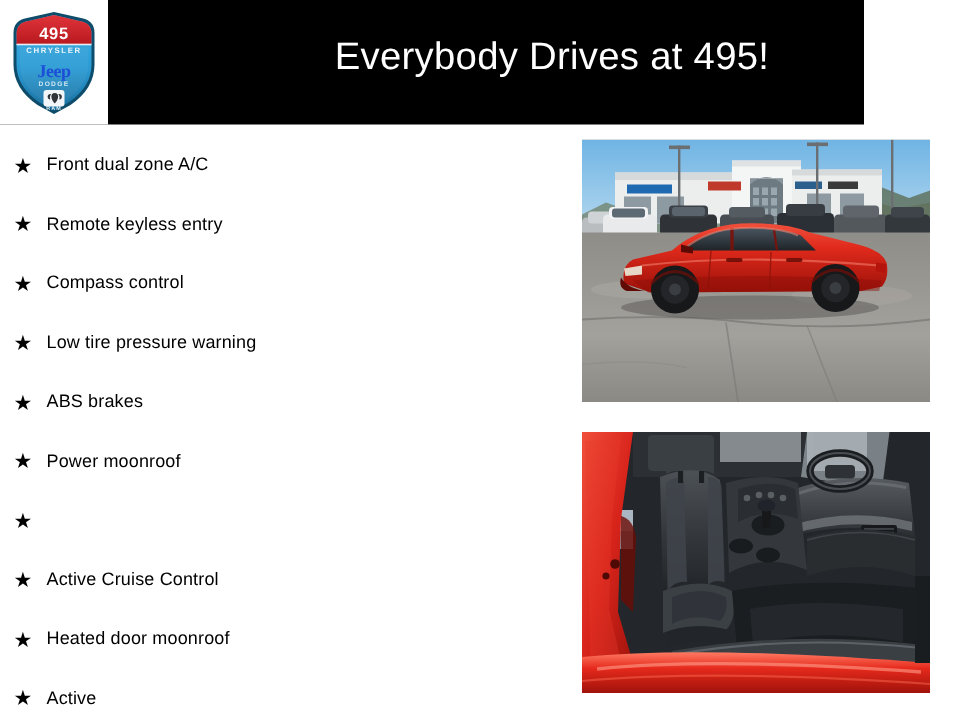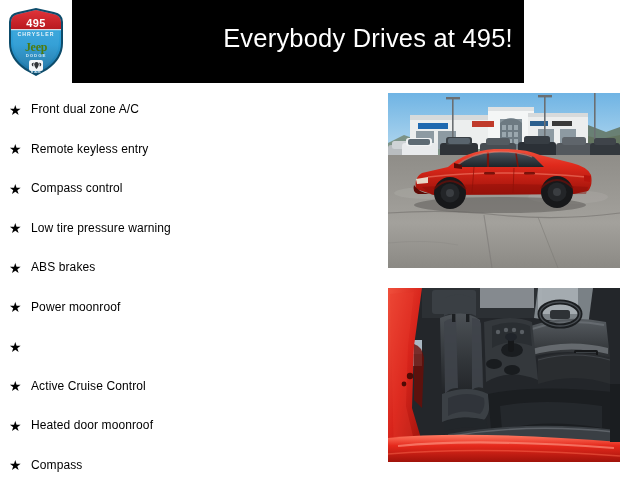--- a/index.html
+++ b/index.html
@@ -6,21 +6,21 @@
   html,body { width:640px; height:480px; overflow:hidden; }
   body {
     background:#ffffff;
     font-family:"Liberation Sans", sans-serif;
     -webkit-font-smoothing:antialiased;
   }
   .slide { position:relative; width:640px; height:480px; background:#ffffff; }
 
   
   .header {
-    position:absolute; left:0; top:0; width:524px; height:83px;
+    position:absolute; left:0; top:0; width:576px; height:83px;
     background:#000000;
   }
   .logo-box {
     position:absolute; left:0; top:0; width:72px; height:83px;
     background:#ffffff;
     display:flex; align-items:center; justify-content:center;
   }
   .shield {
     position:relative; width:58px; height:70px;
   }
@@ -33,21 +33,21 @@
     line-height:1; font-family:"Liberation Sans", sans-serif;
   }
   .shield-text-chrysler {
     position:absolute; left:0; top:25px; width:58px;
     text-align:center; color:#e9f4fa;
     font-size:5.2px; font-weight:bold; letter-spacing:1.1px;
     line-height:1;
   }
   .shield-text-jeep {
     position:absolute; left:0; top:34px; width:58px;
-    text-align:center; color:#4d7c0f;
+    text-align:center; color:#1d4ed8;
     font-size:12px; font-weight:bold; letter-spacing:-0.3px;
     line-height:1; font-family:"Liberation Serif", serif;
   }
   .shield-text-dodge {
     position:absolute; left:0; top:47px; width:58px;
     text-align:center; color:#cfe7f3;
     font-size:4.4px; font-weight:bold; letter-spacing:0.9px;
     line-height:1;
   }
   .shield-ram {
@@ -195,21 +195,21 @@
       <span class="feature-label">Active Cruise Control</span>
     </div>
 
     <div class="feature-item">
       <span class="bullet">★</span>
       <span class="feature-label">Heated door moonroof</span>
     </div>
 
     <div class="feature-item">
       <span class="bullet">★</span>
-      <span class="feature-label">Compass</span>
+      <span class="feature-label">Active</span>
     </div>
 
   </div>
 
   <div class="photo photo-exterior">
     <svg viewBox="0 0 232 175" preserveAspectRatio="none" xmlns="http://www.w3.org/2000/svg" aria-hidden="true">
       <defs>
         <linearGradient id="skyG" x1="0" y1="0" x2="0" y2="1">
           <stop offset="0%" stop-color="#6fb4e4"></stop>
           <stop offset="100%" stop-color="#b6d9ef"></stop>

